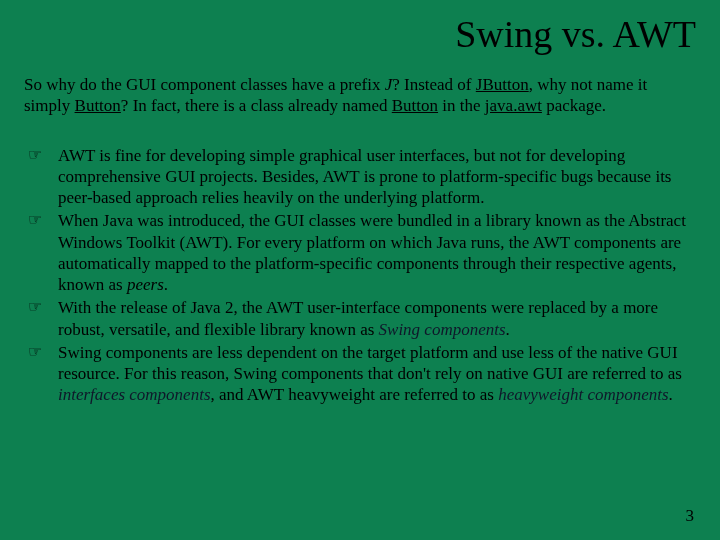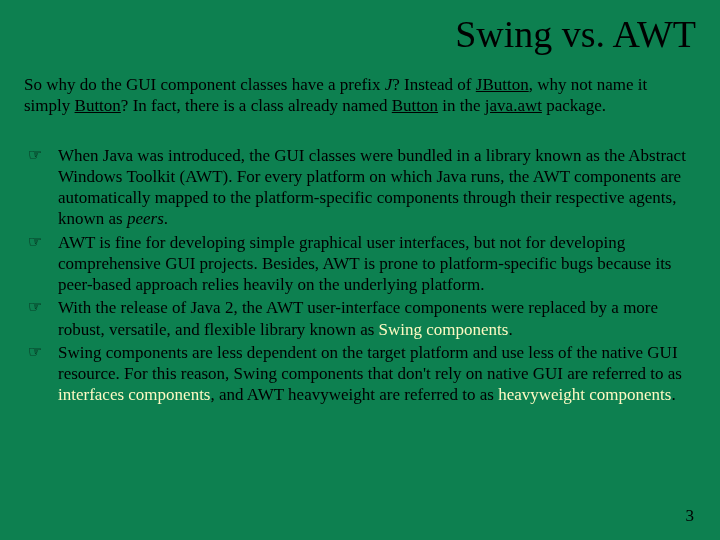--- a/index.html
+++ b/index.html
@@ -37,43 +37,43 @@
     margin-bottom: 2px;
   }
   .bullets li::before {
     content: "☞";
     position: absolute;
     left: 4px;
     top: 0;
     font-size: 16px;
   }
   .italic { font-style: italic; }
-  .swing-term { color: #fef9c3; }
+  .swing-term { font-style: italic; color: #0f172a; }
   .pagenum {
     position: absolute;
     bottom: 14px;
     right: 26px;
     font-size: 17px;
   }
 </style>
 </head>
 <body>
 
 <h1 class="title">Swing vs. AWT</h1>
 
 <p class="intro">
   <span>So why do the GUI component classes have a prefix </span><span class="italic">J</span><span>? Instead of </span><span class="underline">JButton</span><span>, why not name it simply </span><span class="underline">Button</span><span>? In fact, there is a class already named </span><span class="underline">Button</span><span> in the </span><span class="underline">java.awt</span><span> package.</span>
 </p>
 
 <ul class="bullets">
   <li>
-    <span>When Java was introduced, the GUI classes were bundled in a library known as the Abstract Windows Toolkit (AWT). For every platform on which Java runs, the AWT components are automatically mapped to the platform-specific components through their respective agents, known as </span><span class="italic">peers</span><span>.</span>
+    <span>AWT is fine for developing simple graphical user interfaces, but not for developing comprehensive GUI projects. Besides, AWT is prone to platform-specific bugs because its peer-based approach relies heavily on the underlying platform.</span>
   </li>
   <li>
-    <span>AWT is fine for developing simple graphical user interfaces, but not for developing comprehensive GUI projects. Besides, AWT is prone to platform-specific bugs because its peer-based approach relies heavily on the underlying platform.</span>
+    <span>When Java was introduced, the GUI classes were bundled in a library known as the Abstract Windows Toolkit (AWT). For every platform on which Java runs, the AWT components are automatically mapped to the platform-specific components through their respective agents, known as </span><span class="italic">peers</span><span>.</span>
   </li>
   <li>
     <span>With the release of Java 2, the AWT user-interface components were replaced by a more robust, versatile, and flexible library known as </span><span class="swing-term">Swing components</span><span>.</span>
   </li>
   <li>
     <span>Swing components are less dependent on the target platform and use less of the native GUI resource. For this reason, Swing components that don't rely on native GUI are referred to as </span><span class="swing-term">interfaces components</span><span>, and AWT heavyweight are referred to as </span><span class="swing-term">heavyweight components</span><span>.</span>
   </li>
 </ul>
 
 <div class="pagenum">3</div>

